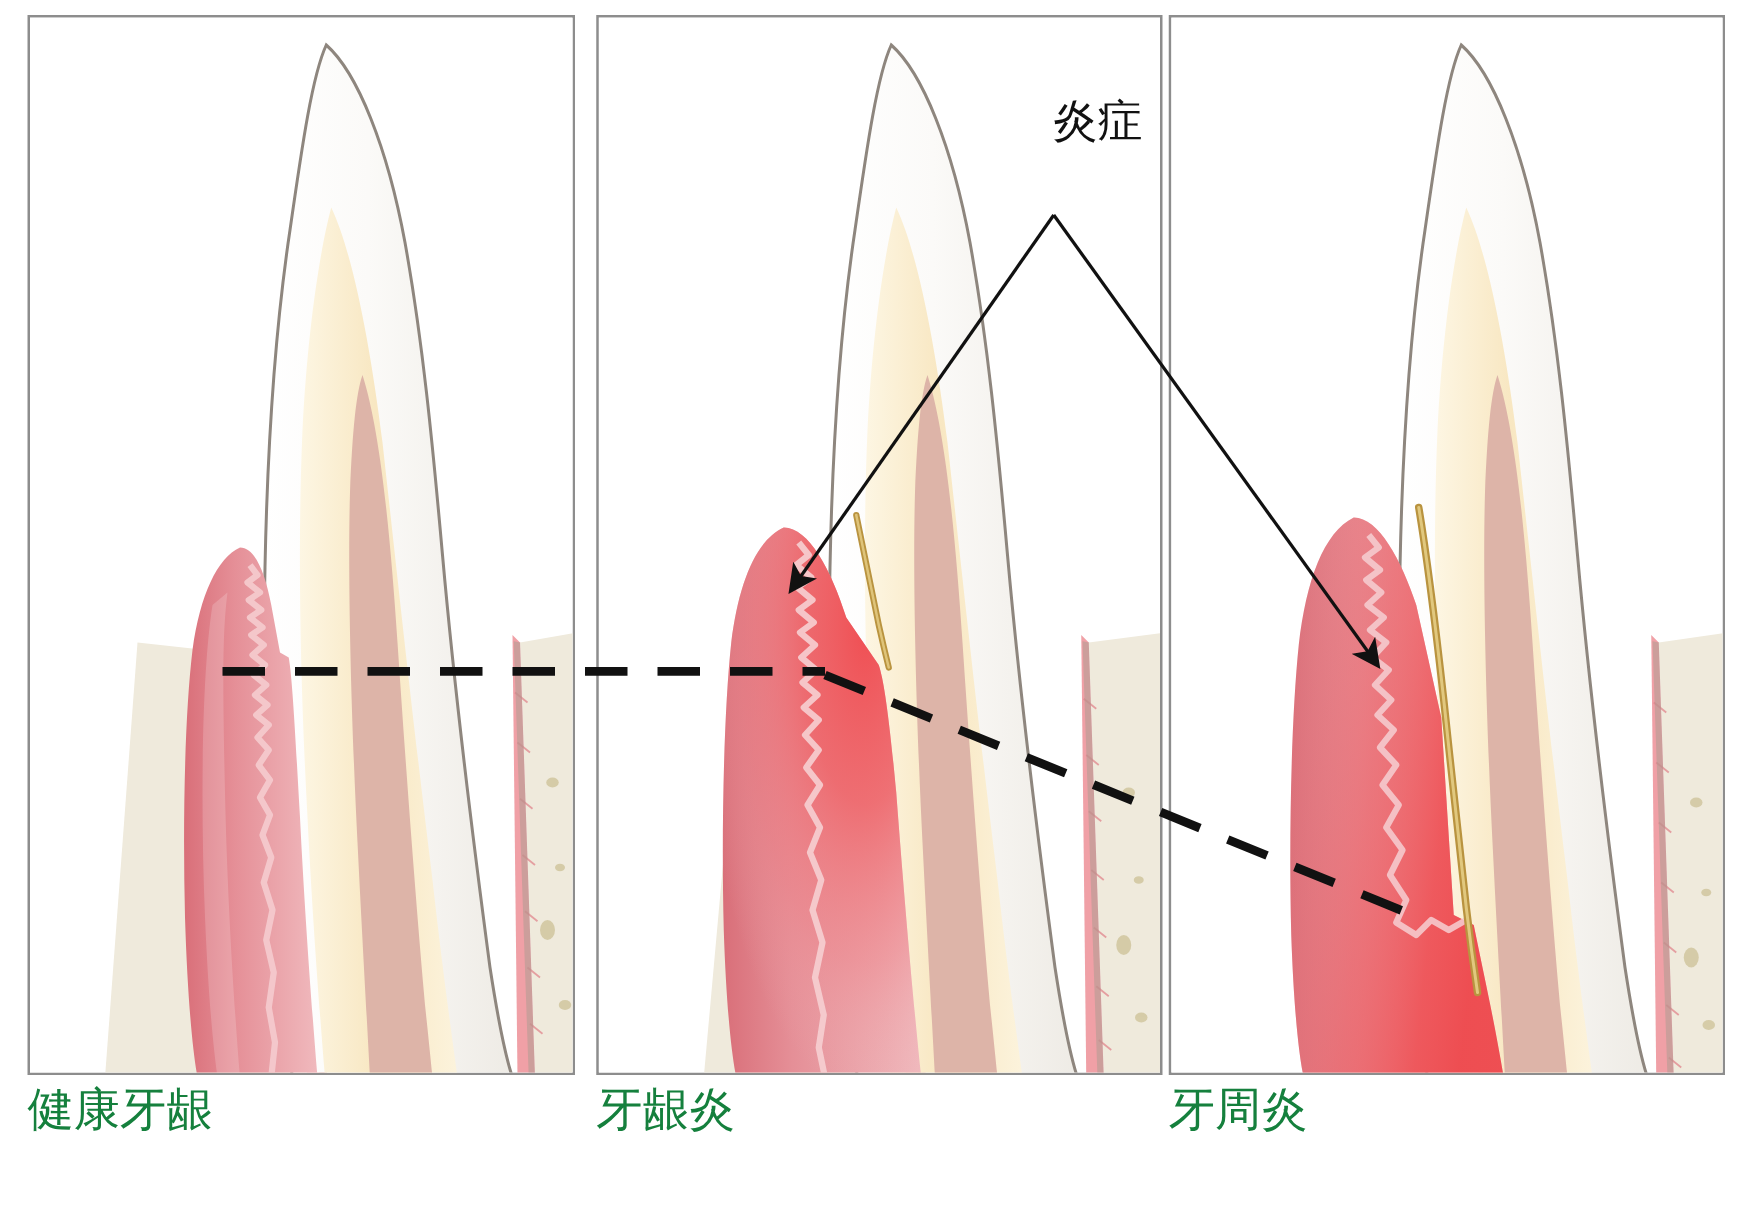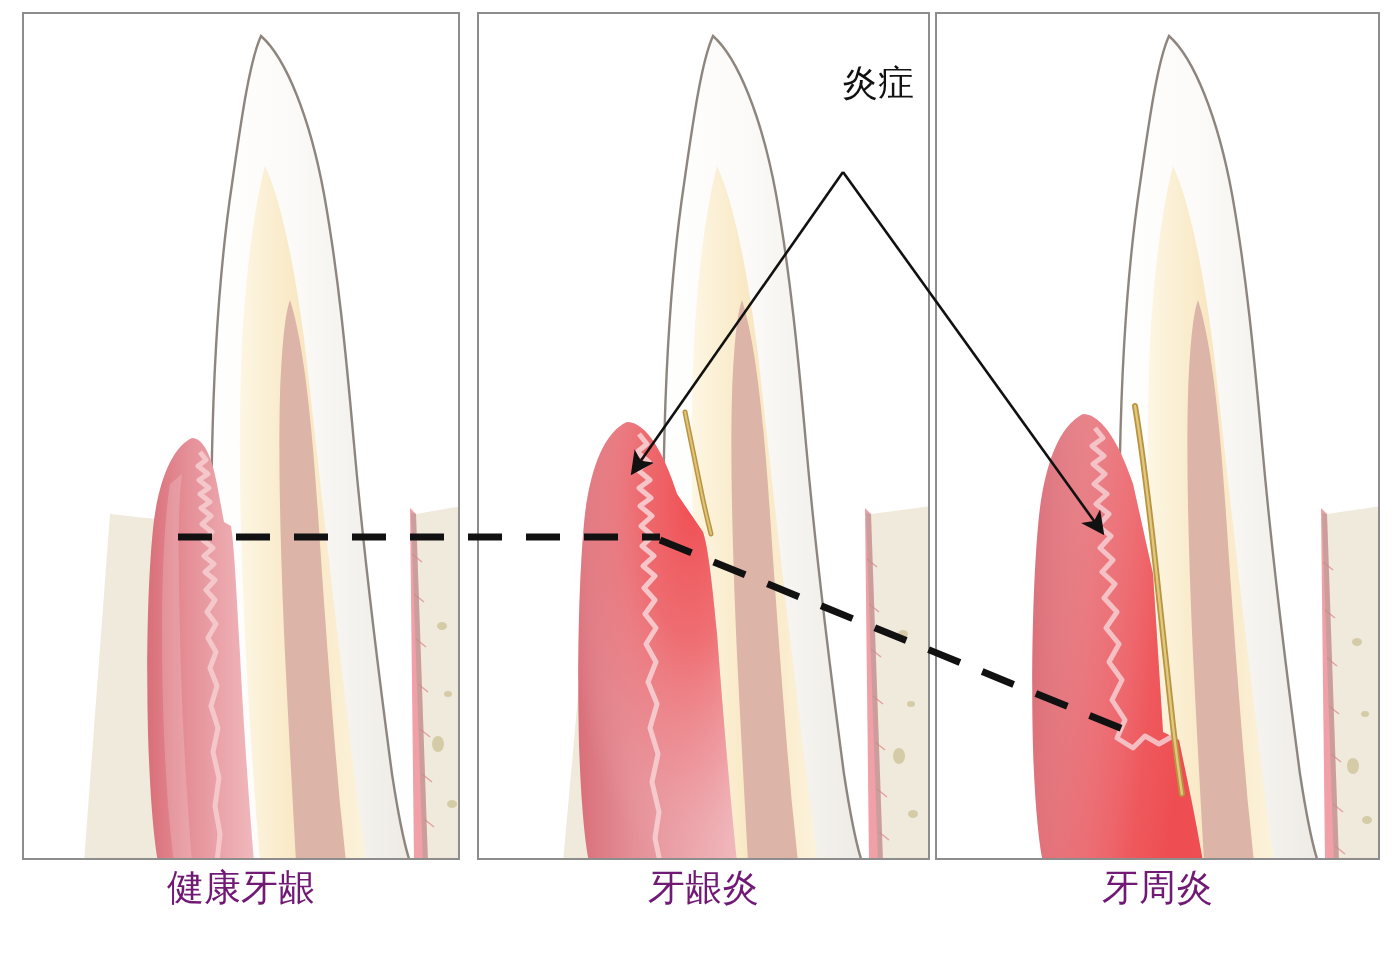--- a/index.html
+++ b/index.html
@@ -33,44 +33,45 @@
 
   .panel-svg {
     position: absolute;
     left: 0;
     top: 0;
     display: block;
   }
 
   .panel-caption {
     position: absolute;
-    text-align: center;
+    text-align: left;
     font-size: 37px;
     line-height: 1.1;
-    color: #701a75;
+    color: #15803d;
     font-family: "DejaVu Sans", "Liberation Sans", sans-serif;
     white-space: nowrap;
   }
 
   #overlay-svg {
     position: absolute;
     left: 0; top: 0;
     width: 1393px;
     height: 972px;
     pointer-events: none;
   }
 
   .annot-text {
     position: absolute;
     font-size: 36px;
     line-height: 1.16;
     color: #111111;
     text-align: center;
     white-space: nowrap;
     font-family: "DejaVu Sans", "Liberation Sans", sans-serif;
+    margin-top: 15px;
   }
 </style>
 </head>
 <body>
 
 <div id="figure-root">
 
   <div class="panel-frame" id="panel-1" style="left:22px; top:12px; width:438px; height:848px;">
     <svg class="panel-svg" width="438" height="848" viewBox="0 0 438 848">
       <defs>

